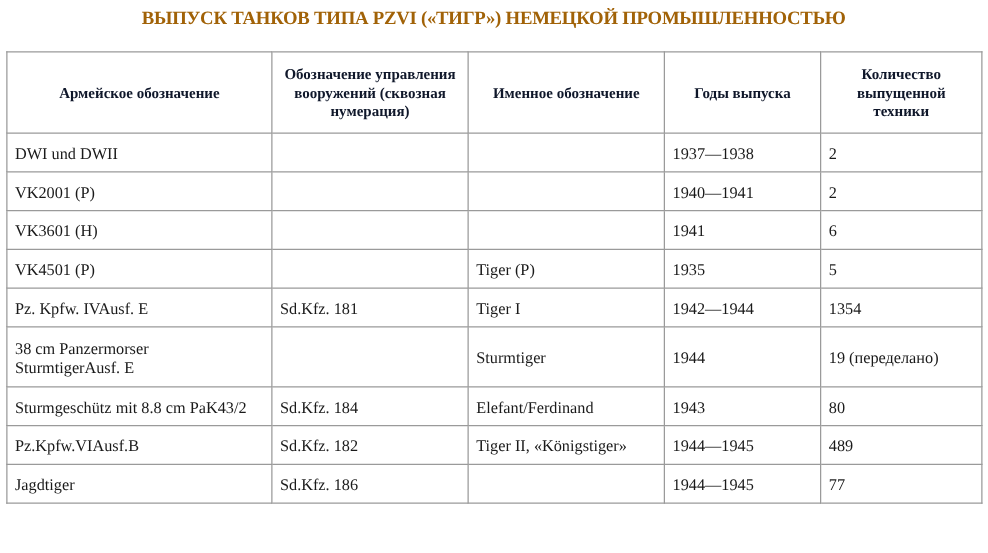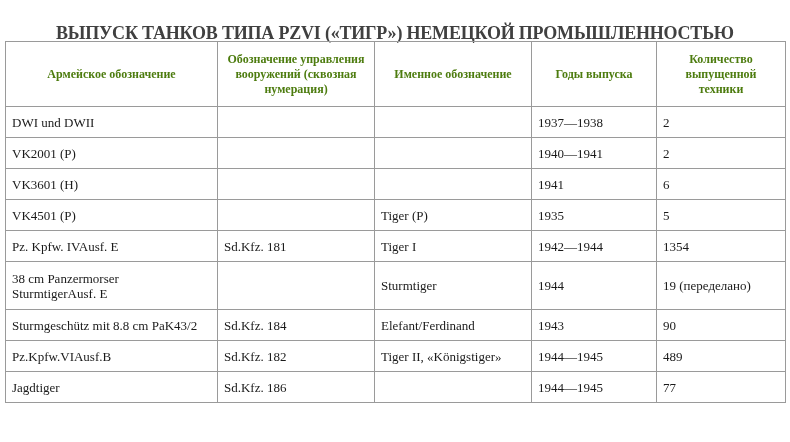--- a/index.html
+++ b/index.html
@@ -10,28 +10,28 @@
     body {
       width: 790px;
       height: 442px;
       position: relative;
       overflow: hidden;
       font-family: "Liberation Serif", "DejaVu Serif", serif;
       color: #1a1a1a;
     }
     .title {
       position: absolute;
-      top: 23px;
+      top: 7px;
       left: 0;
       width: 790px;
       text-align: center;
       font-weight: bold;
-      font-size: 18px;
+      font-size: 15px;
       letter-spacing: -0.2px;
-      color: #404040;
+      color: #a16207;
     }
     table.data {
       position: absolute;
       top: 41px;
       left: 5px;
       width: 780px;
       border-collapse: collapse;
       table-layout: fixed;
     }
     table.data th, table.data td {
@@ -39,21 +39,21 @@
       padding: 0 6px;
       vertical-align: middle;
       overflow: hidden;
     }
     table.data th {
       font-weight: bold;
       font-size: 12px;
       line-height: 15px;
       text-align: center;
       height: 64px;
-      color: #4d7c0f;
+      color: #0f172a;
     }
     table.data td {
       font-size: 13px;
       line-height: 15px;
       color: #1a1a1a;
     }
     td.c0 { text-align: left; padding-left: 6px; margin-top: 32px; }
     td.c1, td.c2, td.c3, td.c4 { text-align: left; }
     tr.r-single td { height: 30px; }
     tr.r-double td { height: 47px; }
@@ -126,21 +126,21 @@
       <td class="c1"></td>
       <td class="c2">Sturmtiger</td>
       <td class="c3">1944</td>
       <td class="c4">19 (переделано)</td>
     </tr>
     <tr class="r-single">
       <td class="c0" style="white-space:nowrap;">Sturmgeschütz mit 8.8 cm PaK43/2</td>
       <td class="c1">Sd.Kfz. 184</td>
       <td class="c2">Elefant/Ferdinand</td>
       <td class="c3">1943</td>
-      <td class="c4">90</td>
+      <td class="c4">80</td>
     </tr>
     <tr class="r-single">
       <td class="c0">Pz.Kpfw.VIAusf.B</td>
       <td class="c1">Sd.Kfz. 182</td>
       <td class="c2" style="white-space:nowrap;">Tiger II, «Königstiger»</td>
       <td class="c3">1944—1945</td>
       <td class="c4">489</td>
     </tr>
     <tr class="r-single">
       <td class="c0">Jagdtiger</td>

